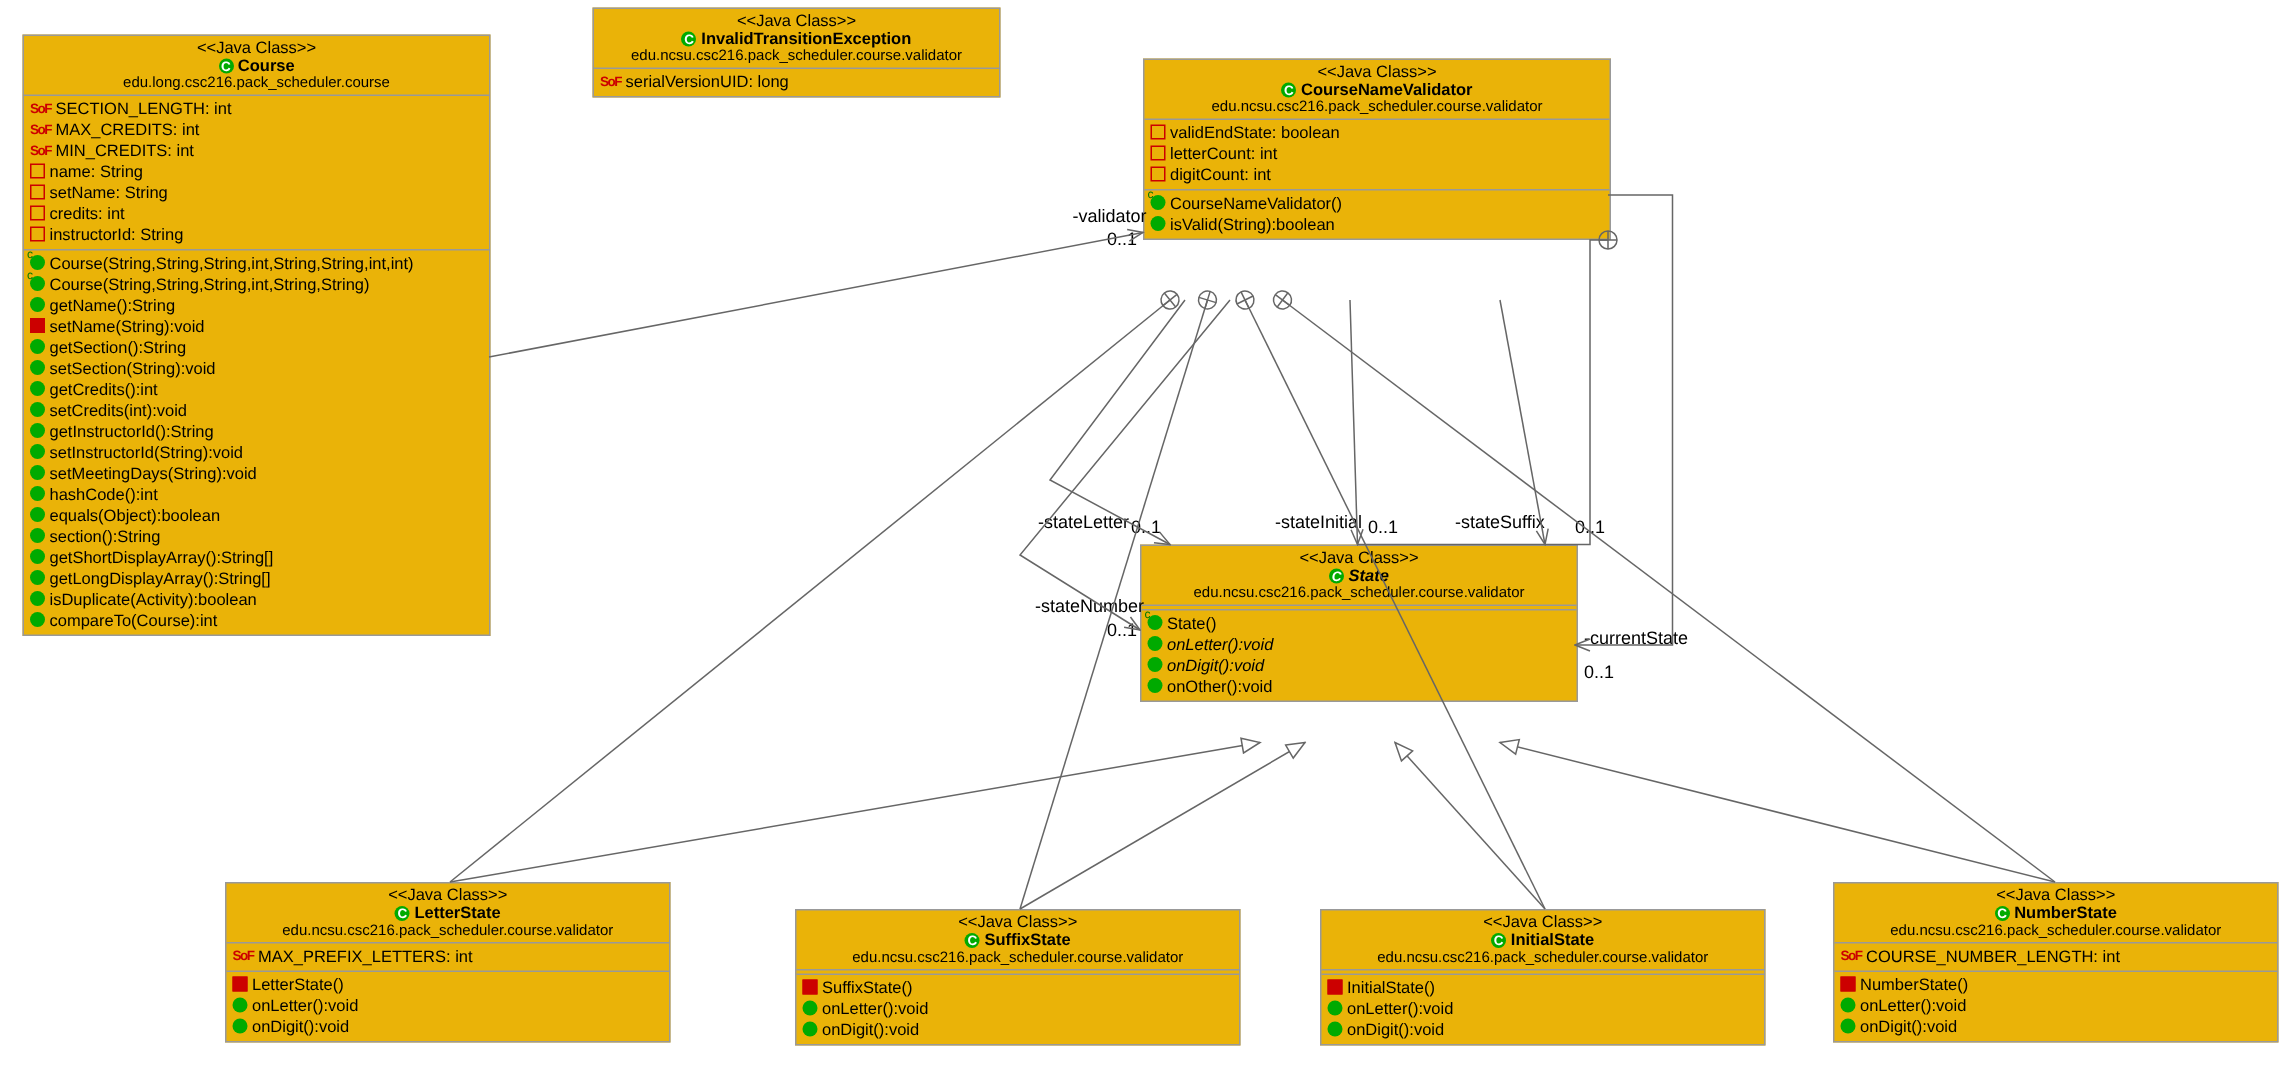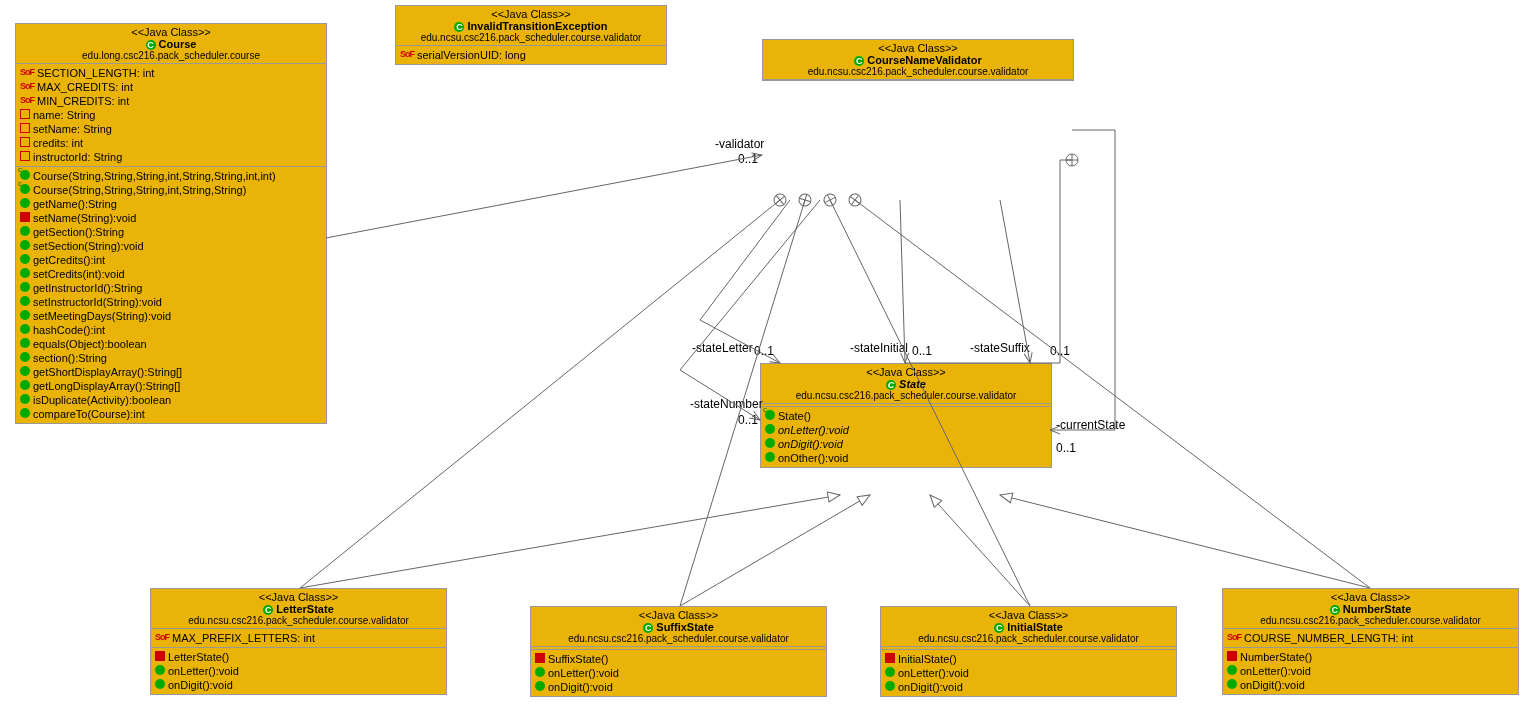--- a/index.html
+++ b/index.html
@@ -151,20 +151,44 @@
       </div>
     </div>
 </div>
 
 <div class="class-box" style="left:762px;top:39px;width:310px">
   <div class="header">
       <div class="stereo">&lt;&lt;Java Class&gt;&gt;</div>
       <div class="name"><span class="ico ico-cls">C</span> <span>CourseNameValidator</span></div>
       <div class="pkg">edu.ncsu.csc216.pack_scheduler.course.validator</div>
     </div>
+  <div class="section" id="cnv-attrs">
+      <div class="row">
+        <span class="ico ico-priv"></span>
+        <span>validEndState: boolean</span>
+      </div>
+      <div class="row">
+        <span class="ico ico-priv"></span>
+        <span>letterCount: int</span>
+      </div>
+      <div class="row">
+        <span class="ico ico-priv"></span>
+        <span>digitCount: int</span>
+      </div>
+    </div>
+  <div class="section" id="cnv-ops">
+      <div class="row">
+        <span class="ico ico-ctor"></span>
+        <span>CourseNameValidator()</span>
+      </div>
+      <div class="row">
+        <span class="ico ico-pub"></span>
+        <span>isValid(String):boolean</span>
+      </div>
+    </div>
 </div>
 
 <div class="class-box" style="left:760px;top:363px;width:290px">
   <div class="header">
       <div class="stereo">&lt;&lt;Java Class&gt;&gt;</div>
       <div class="abstract"><span class="ico ico-cls">C</span> <span>State</span></div>
       <div class="pkg">edu.ncsu.csc216.pack_scheduler.course.validator</div>
     </div>
   <div class="section" style="height:2px;padding:0"></div>
   <div class="section" id="state-ops">

